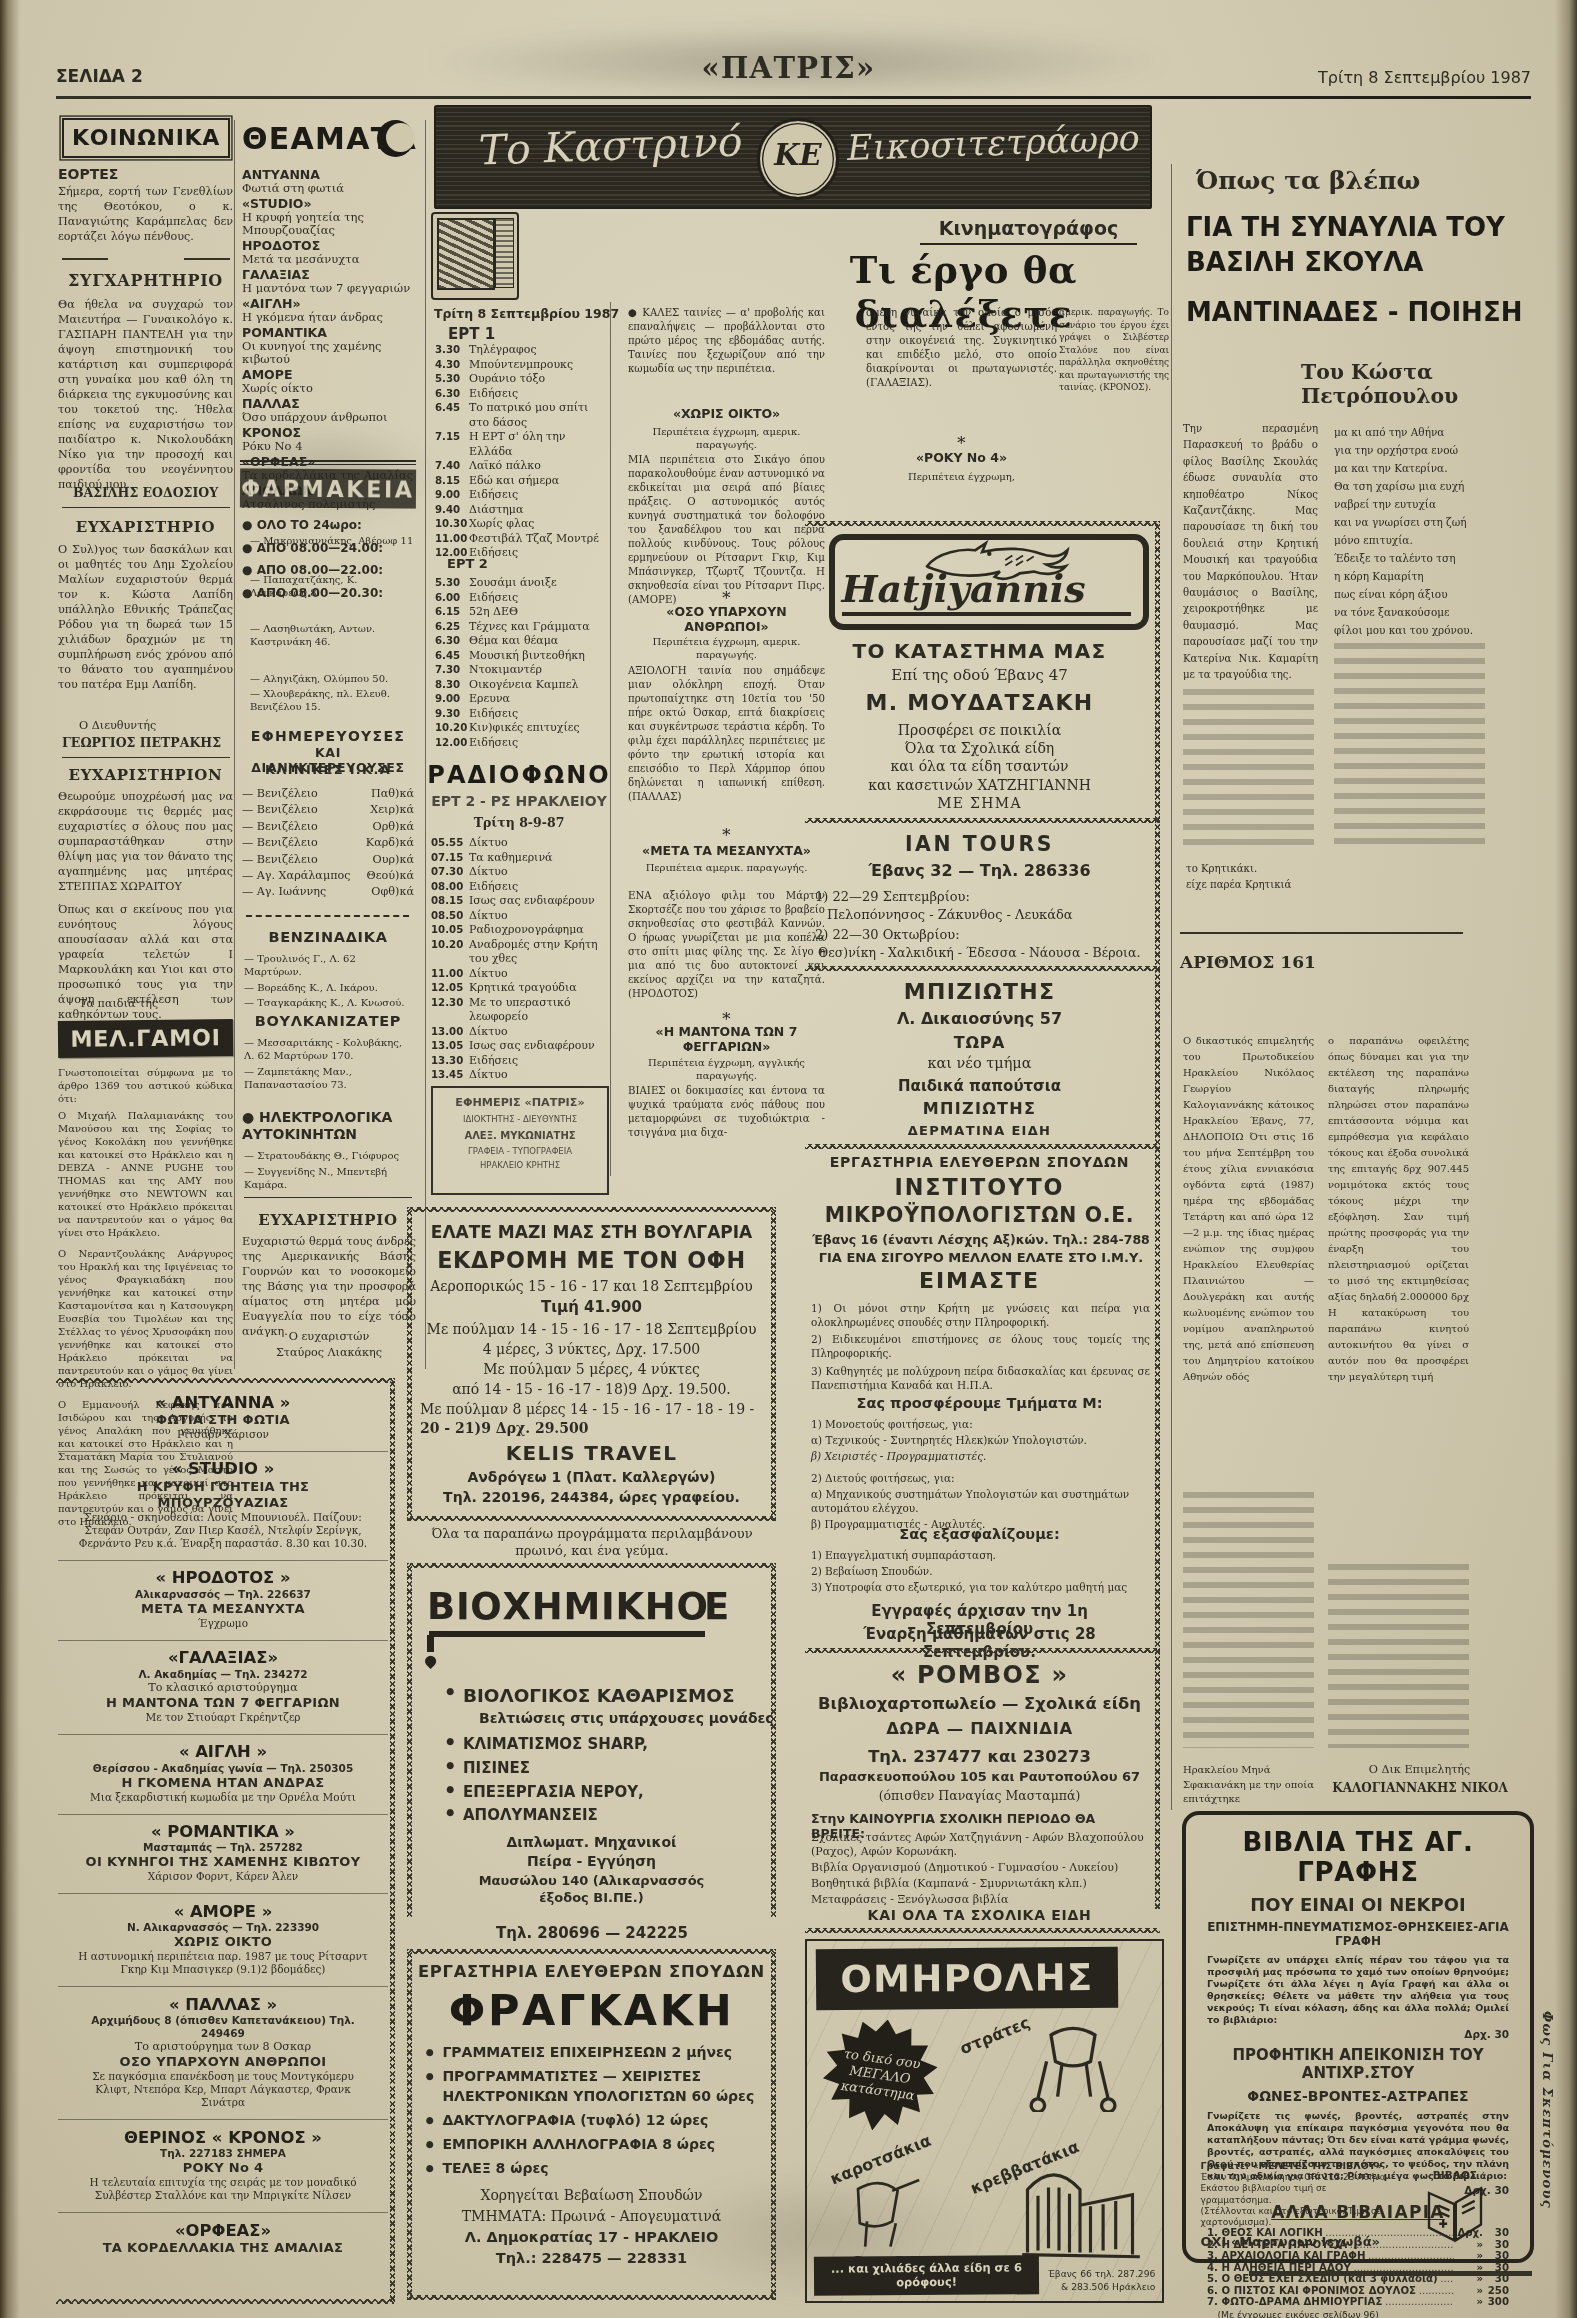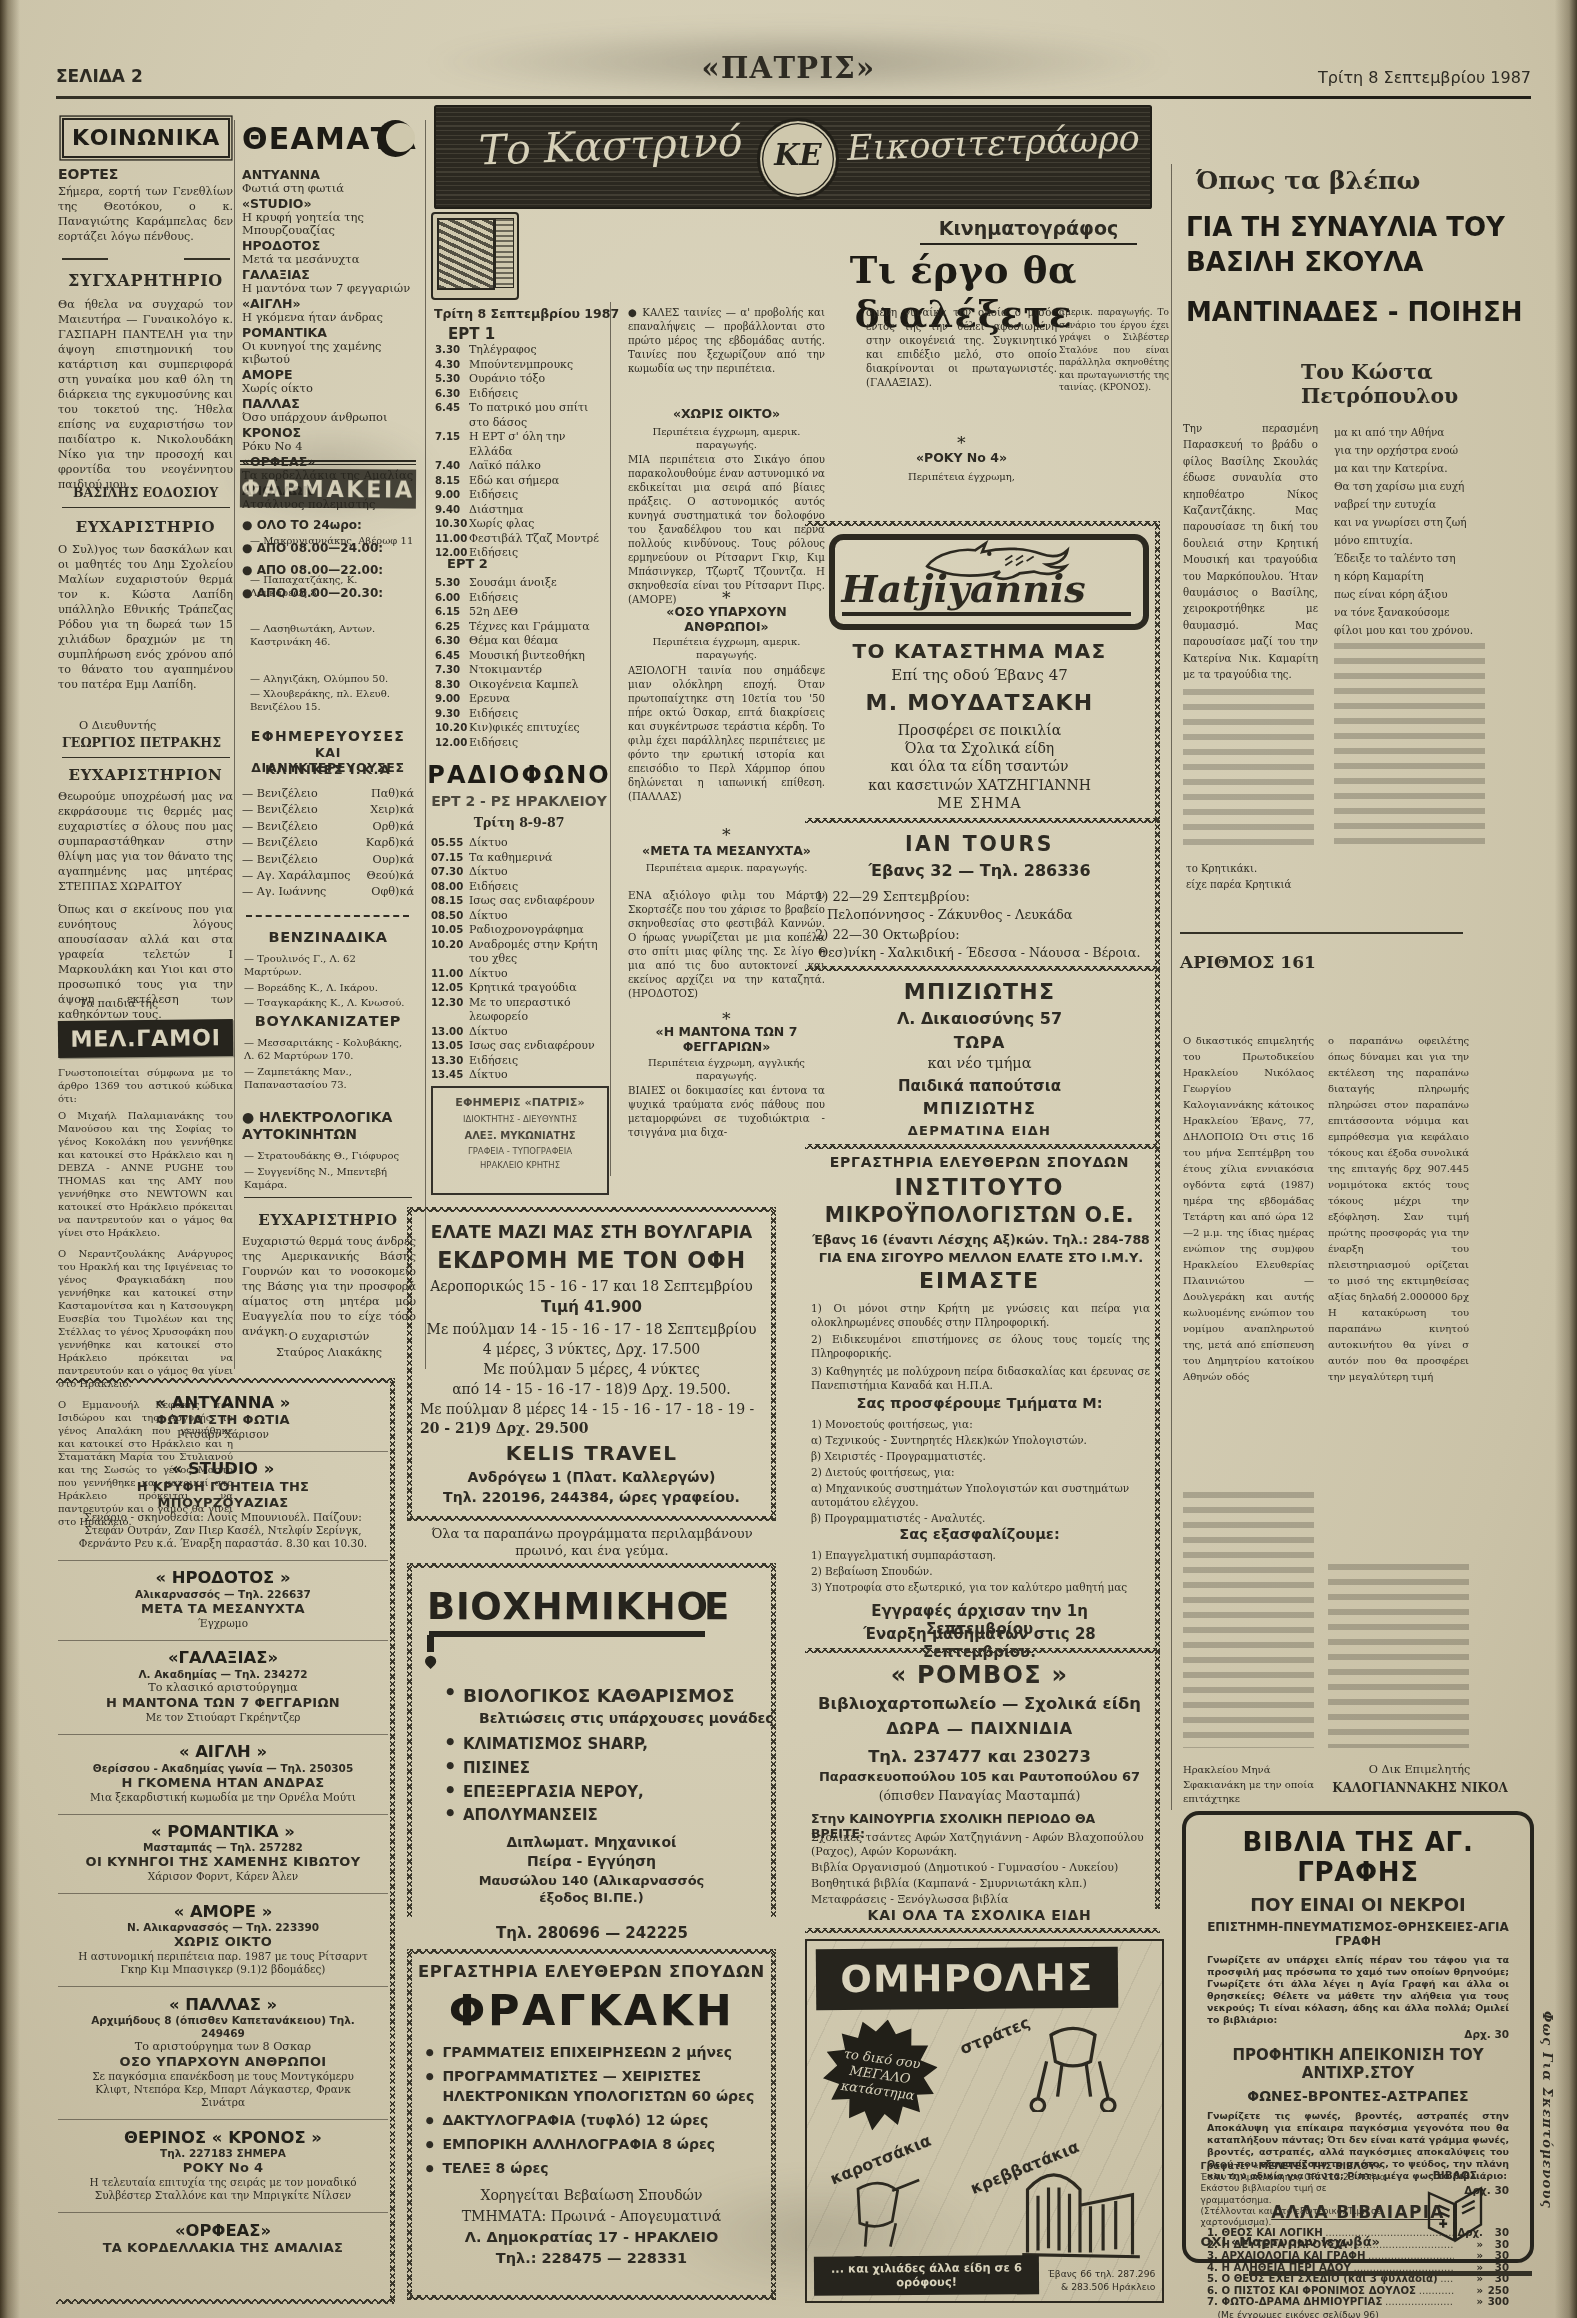--- a/index.html
+++ b/index.html
@@ -596,21 +596,21 @@
 
   <div class="j" style="font-size:10.5px;line-height:14px;margin-bottom:3.3px;">1) Οι μόνοι στην Κρήτη με γνώσεις και πείρα για ολοκληρωμένες σπουδές στην Πληροφορική.</div>
       <div class="j" style="font-size:10.5px;line-height:14px;margin-bottom:3.3px;">2) Ειδικευμένοι επιστήμονες σε όλους τους τομείς της Πληροφορικής.</div>
       <div class="j" style="font-size:10.5px;line-height:14px;margin-bottom:3.3px;">3) Καθηγητές με πολύχρονη πείρα διδασκαλίας και έρευνας σε Πανεπιστήμια Καναδά και Η.Π.Α.</div>
     </div>
   <div class="t c sans b" style="left:815px;top:1395px;width:329px;font-size:14.5px;">Σας προσφέρουμε Τμήματα Μ:</div>
   <div class="t" style="left:811px;top:1417px;width:339px;">
 
   <div style="font-size:10.5px;line-height:14px;margin-bottom:2px;">1) Μονοετούς φοιτήσεως, για:</div>
       <div style="font-size:10.5px;line-height:14px;margin-bottom:2px;">α) Τεχνικούς - Συντηρητές Ηλεκ)κών Υπολογιστών.</div>
-      <div style="font-size:10.5px;line-height:14px;margin-bottom:2px;">β) Χειριστές - Προγραμματιστές.</div>
+      <div style="font-size:10.5px;line-height:14px;margin-bottom:8px;font-style:italic;">β) Χειριστές - Προγραμματιστές.</div>
       <div style="font-size:10.5px;line-height:14px;margin-bottom:2px;">2) Διετούς φοιτήσεως, για:</div>
       <div style="font-size:10.5px;line-height:14px;margin-bottom:2px;">α) Μηχανικούς συστημάτων Υπολογιστών και συστημάτων αυτομάτου ελέγχου.</div>
       <div style="font-size:10.5px;line-height:14px;margin-bottom:2px;">β) Προγραμματιστές - Αναλυτές.</div>
     </div>
   <div class="t c sans b" style="left:815px;top:1526px;width:329px;font-size:14.5px;">Σας εξασφαλίζουμε:</div>
   <div class="t" style="left:811px;top:1548px;width:339px;">
 
   <div style="font-size:10.5px;line-height:14px;margin-bottom:2px;">1) Επαγγελματική συμπαράσταση.</div>
       <div style="font-size:10.5px;line-height:14px;margin-bottom:2px;">2) Βεβαίωση Σπουδών.</div>
       <div style="font-size:10.5px;line-height:14px;margin-bottom:2px;">3) Υποτροφία στο εξωτερικό, για τον καλύτερο μαθητή μας</div>

